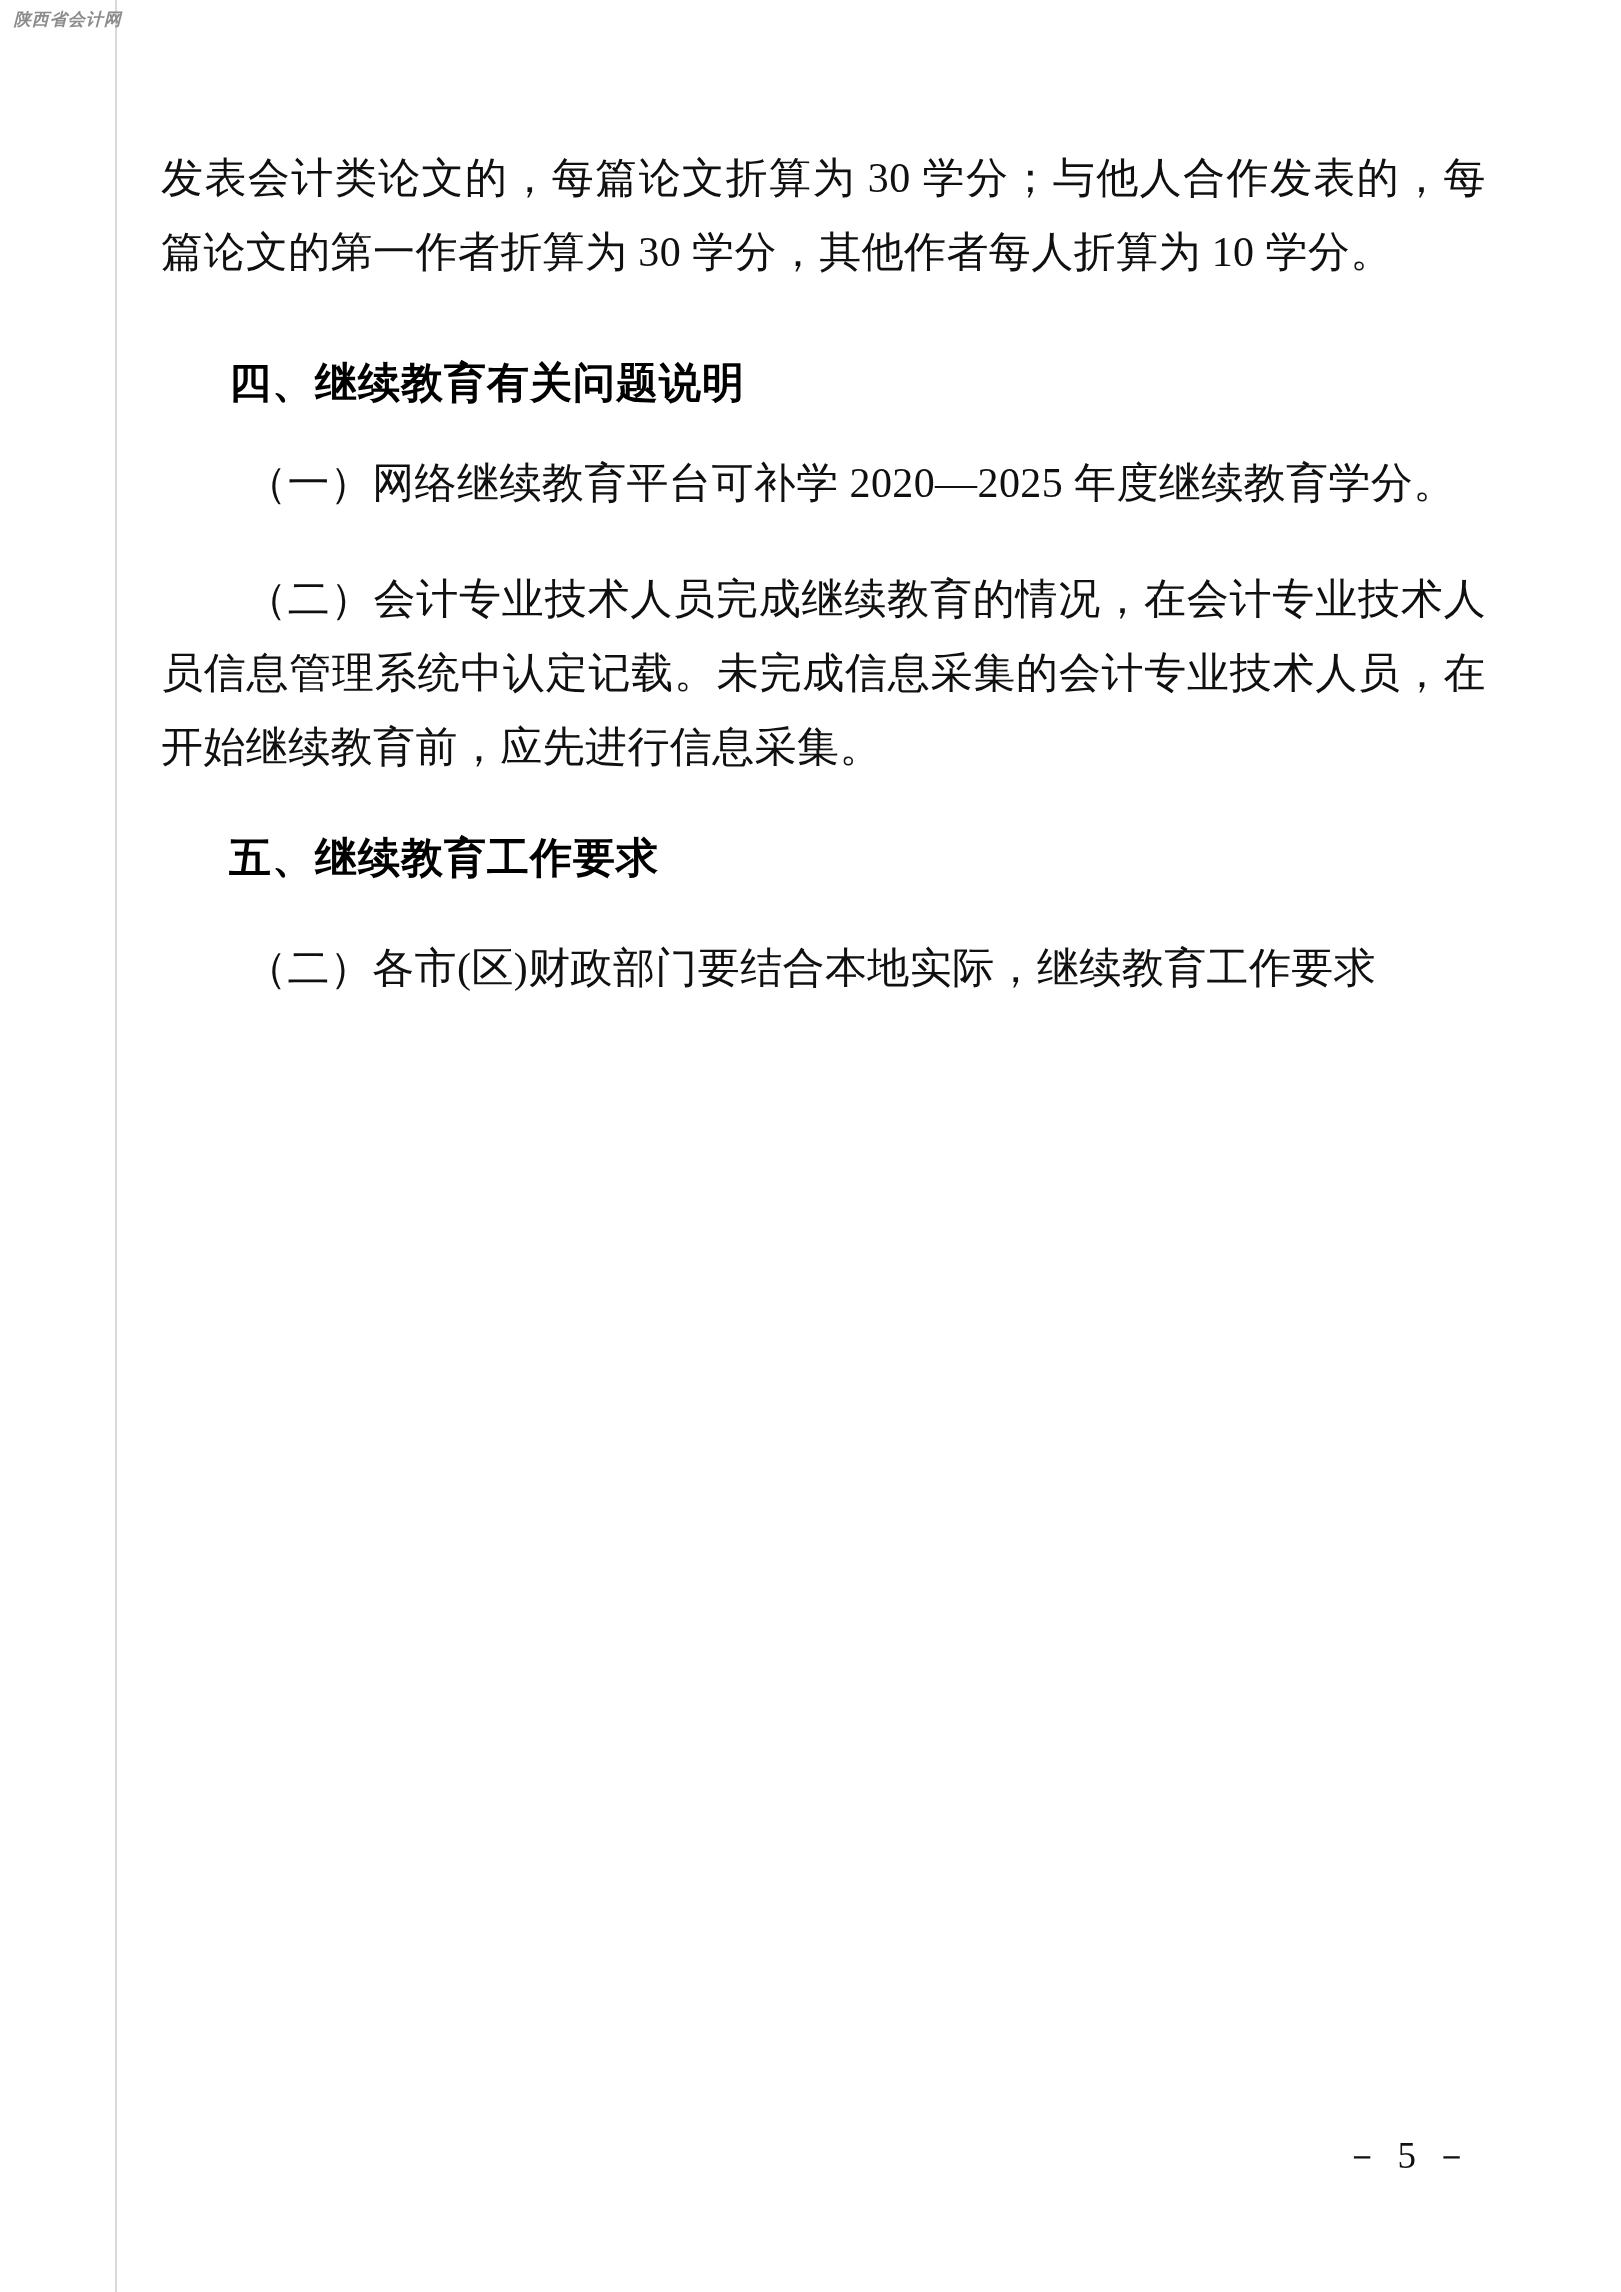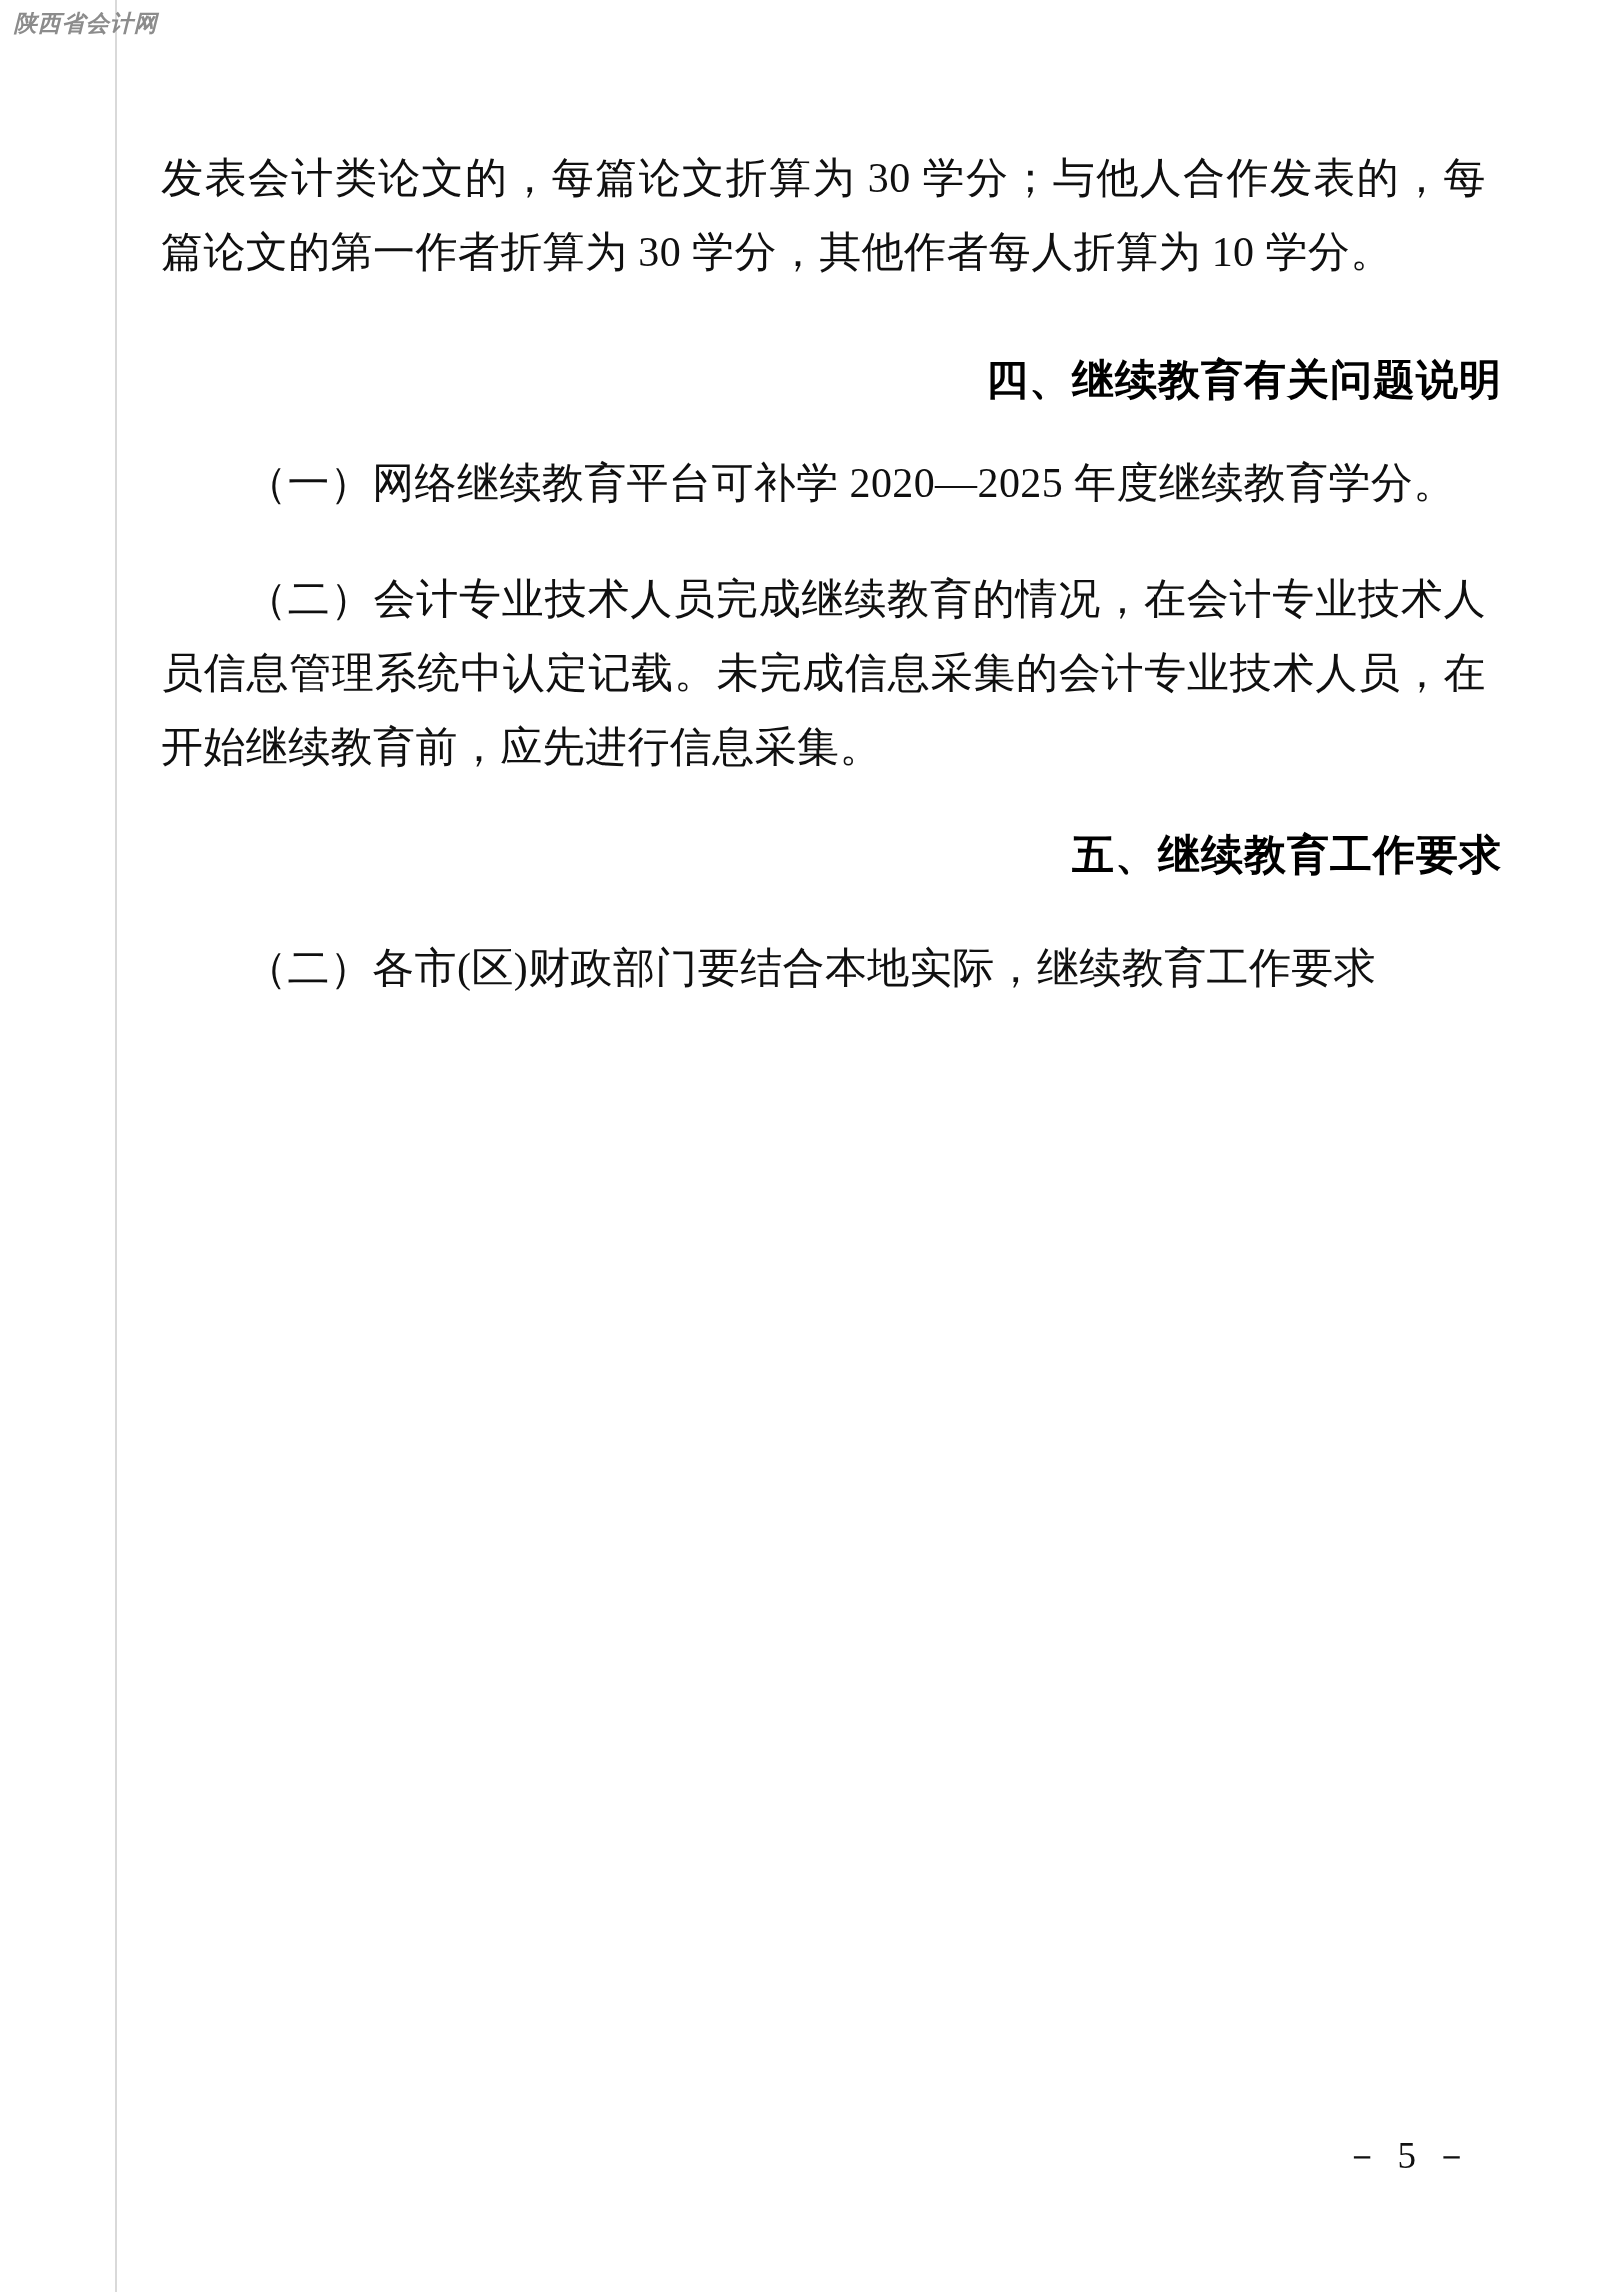--- a/index.html
+++ b/index.html
@@ -27,21 +27,21 @@
     height: 2293px;
     background: #d9d9d9;
   }
   .watermark {
     position: absolute;
     left: 13.7px;
     top: 7.8px;
     font-family: "DejaVu Sans", "Liberation Sans", sans-serif;
     font-weight: 700;
     font-style: italic;
-    font-size: 23px;
+    font-size: 17px;
     letter-spacing: 1px;
     color: #8c8c8c;
     white-space: nowrap;
   }
   .content {
     position: absolute;
     left: 145px;
     top: 125px;
     width: 1357px;
   }
@@ -60,22 +60,21 @@
     text-indent: 84px;
   }
   p.heading {
     margin: 0;
     font-size: 42px;
     line-height: 74px;
     color: #000000;
     font-weight: 700;
     text-indent: 84px;
     letter-spacing: 1px;
-    font-family: Liberation Mono, monospace;
-    text-align: right;
+    font-family: Liberation Serif, serif;
   }
   .gap-sm { height: 9.8px; }
   .gap-md { height: 21.6px; }
   .page-number {
     position: absolute;
     right: 147px;
     bottom: 116px;
     font-size: 37px;
     line-height: 43px;
     color: #111111;

